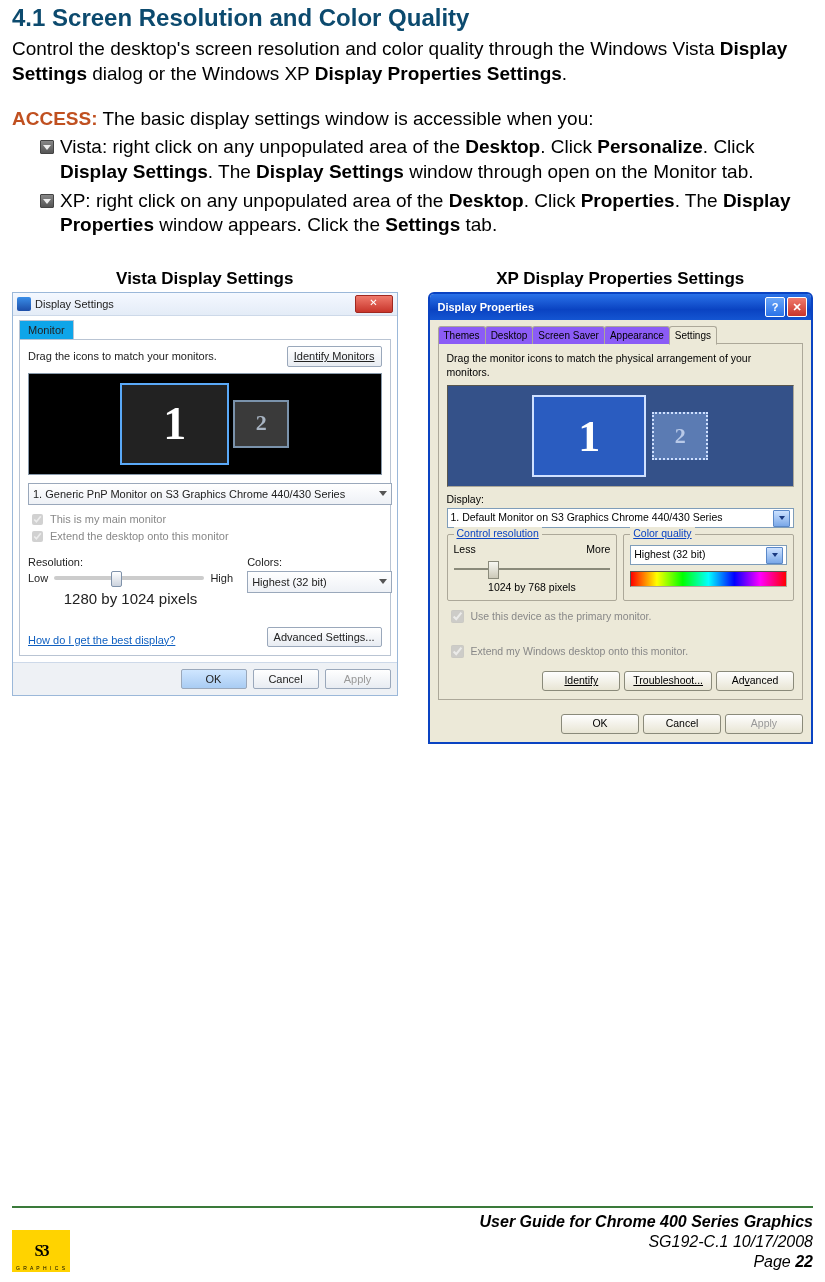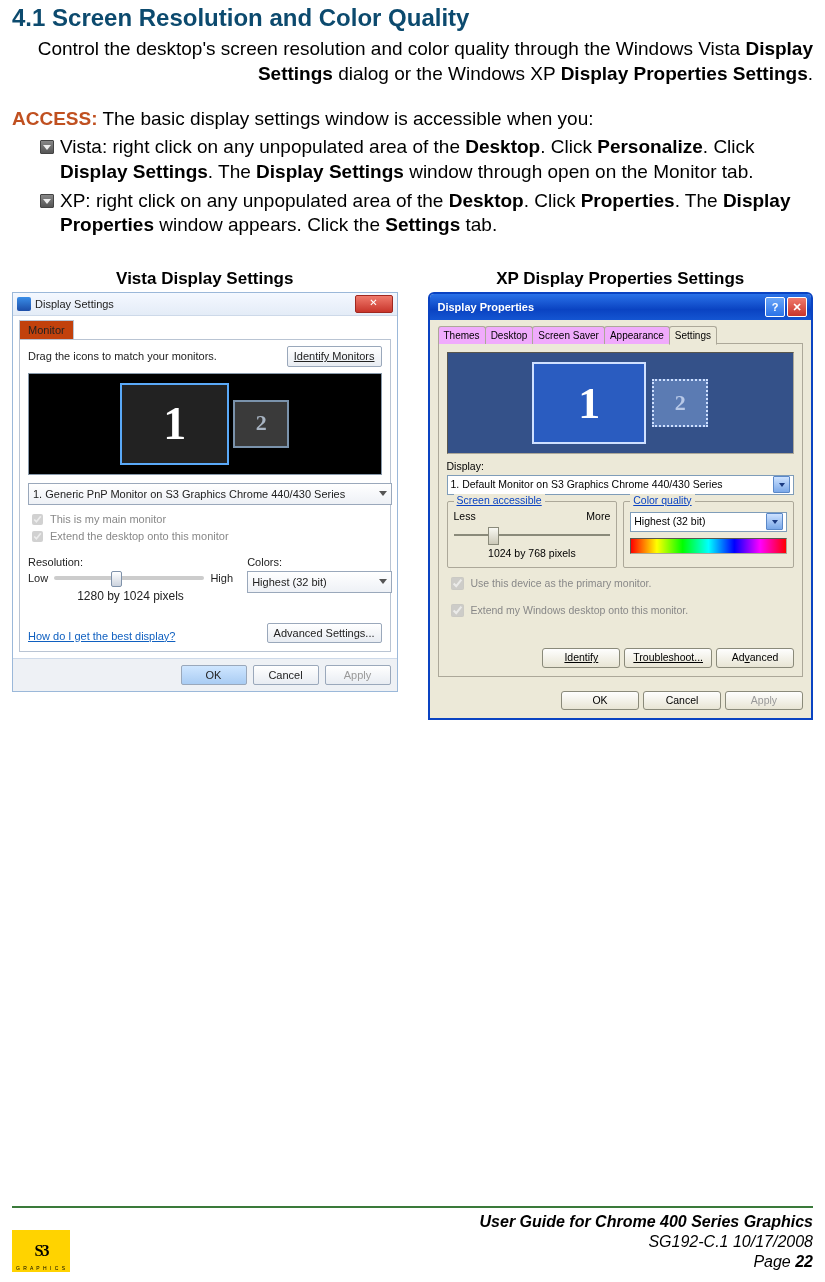--- a/index.html
+++ b/index.html
@@ -16,21 +16,20 @@
   }
   h2.section-heading {
     color: #0c4a6e;
     font-size: 24px;
     font-weight: bold;
     margin: 0 0 4px 0;
     padding-top: 2px;
   }
   .intro-para {
     margin: 0 0 20px 0;
-    text-align: right;
   }
   .access-label {
     color: #c05020;
     font-weight: bold;
   }
   .access-line {
     margin: 0 0 4px 0;
   }
   ul.bullets {
     list-style: none;
@@ -105,21 +104,21 @@
     font-size:10px;
     text-align:center;
     line-height:14px;
   }
   .vista-tabrow { padding: 4px 6px 0 6px; }
   .vista-tab {
     display:inline-block;
     border:1px solid #b9c4d3;
     border-bottom:none;
     padding:2px 8px;
-    background:#c2410c;
+    background:#0ea5e9;
     font-size:11px;
   }
   .vista-panel {
     border:1px solid #b9c4d3;
     margin:0 6px 6px 6px;
     padding:6px 8px 8px 8px;
   }
   .vista-toprow {
     display:flex;justify-content:space-between;align-items:center;margin-bottom:6px;
   }
@@ -168,21 +167,21 @@
   .res-col { width:58%; }
   .col-col { width:38%; }
   .slider-row { display:flex;align-items:center;gap:6px;margin-top:2px;}
   .slider {
     flex:1;height:4px;background:#ccc;position:relative;border-radius:2px;
   }
   .slider .thumb {
     position:absolute;top:-5px;left:38%;width:9px;height:14px;
     background:linear-gradient(#fff,#ccd3de);border:1px solid #7f92aa;border-radius:2px;
   }
-  .res-value { text-align:center;margin-top:4px;font-size:12px;}
+  .res-value { text-align:center;margin-top:4px;font-size:15px;}
   .link { color:#1060c0;text-decoration:underline;font-size:11px;}
   .vista-midrow { display:flex;justify-content:space-between;align-items:end;margin-top:18px;}
   .vista-btnrow {
     display:flex;justify-content:flex-end;gap:6px;
     background:#eef1f5;padding:6px;border-top:1px solid #cdd9e9;
   }
   .vbtn-primary { background:linear-gradient(#cfe6ff,#a9ccf3); }
   .disabled { color:#999; }
 
   
@@ -208,21 +207,21 @@
     display:flex;align-items:center;justify-content:center;font-size:11px;font-weight:bold;
   }
   .xp-help { background:linear-gradient(#6aa6f8,#2a72e8); }
   .xp-close2 { background:linear-gradient(#f07a6c,#c8352b); }
   .xp-body { padding:6px 8px 8px 8px; }
   .xp-tabrow { display:flex;gap:0;margin-bottom:-1px;}
   .xp-tab {
     border:1px solid #aca899;
     border-bottom:none;
     padding:2px 5px;
-    background:#f0abfc;
+    background:#8b5cf6;
     font-size:10px;
     border-radius:3px 3px 0 0;
     margin-right:-1px;
     position:relative;
   }
   .xp-tab.active {
     background:#ece9d8;
     z-index:2;
     border-bottom:1px solid #ece9d8;
     margin-bottom:-1px;
@@ -277,21 +276,21 @@
     position:absolute;top:2px;left:22%;width:9px;height:16px;
     background:linear-gradient(#f8f8f2,#ccc9b8);border:1px solid #8a8a7a;
   }
   .xp-res-val { text-align:center;font-size:10.5px;}
   .spectrum {
     height:14px;margin-top:4px;
     background:linear-gradient(to right,#f00,#ff0,#0f0,#0ff,#00f,#f0f,#f00);
     border:1px inset #aca899;
   }
   .xp-chk { color:#888;display:flex;align-items:center;gap:4px;font-size:10.5px;margin-top:6px;}
-  .xp-midbtns { display:flex;justify-content:flex-end;gap:4px;margin-top:28px;}
+  .xp-midbtns { display:flex;justify-content:flex-end;gap:4px;margin-top:10px;}
   .xp-btn2 {
     border:1px solid #8a8a7a;background:linear-gradient(#fefefe,#e8e5d4);
     padding:2px 8px;font-size:10.5px;border-radius:3px;min-width:60px;text-align:center;
   }
   .xp-btnrow { display:flex;justify-content:flex-end;gap:4px;padding:6px 8px 8px 8px;}
   .xp-under { text-decoration:underline; }
 
   
   .footer {
     position: absolute;
@@ -431,34 +430,35 @@
         </div>
         <div class="xp-body">
           <div class="xp-tabrow">
             <span class="xp-tab">Themes</span>
             <span class="xp-tab">Desktop</span>
             <span class="xp-tab">Screen Saver</span>
             <span class="xp-tab">Appearance</span>
             <span class="xp-tab active">Settings</span>
           </div>
           <div class="xp-panel">
+            <div class="xp-instruct">Drag the monitor icons to match the physical arrangement of your monitors.</div>
             <div class="xp-monitor-area">
               <div class="xp-mon-primary">1</div>
               <div class="xp-mon-secondary">2</div>
             </div>
             <div class="xp-label">Display:</div>
             <div class="xp-dd">
               <span>1. Default Monitor on S3 Graphics Chrome 440/430 Series</span>
               <span class="dd-btn">
                   <span class="tri"></span>
                 </span>
             </div>
             <div class="xp-groups">
               <div class="xp-group">
-                <div class="xp-group-title"><span class="xp-under">Screen accessible</span></div>
+                <div class="xp-group-title"><span class="xp-under">Control resolution</span></div>
                 <div class="xp-slider-row">
                   <span>Less</span>
                   <span>More</span>
                 </div>
                 <div class="xp-slider">
                   <div class="track"></div>
                   <div class="thumb"></div>
                 </div>
                 <div class="xp-res-val">1024 by 768 pixels</div>
               </div>
@@ -470,21 +470,21 @@
                       <span class="tri"></span>
                     </span>
                 </div>
                 <div class="spectrum"></div>
               </div>
             </div>
             <label class="xp-chk">
               <input type="checkbox" checked="" disabled="" style="">
               <span>Use this device as the primary monitor.</span>
             </label>
-            <label class="xp-chk" style="margin-top:8px">
+            <label class="xp-chk" style="margin-top:16px">
               <input type="checkbox" checked="" disabled="" style="">
               <span>Extend my Windows desktop onto this monitor.</span>
             </label>
             <div class="xp-midbtns">
               <span class="xp-btn2"><span class="xp-under">Identify</span></span>
               <span class="xp-btn2"><span class="xp-under">Troubleshoot...</span></span>
               <span class="xp-btn2">Ad<span class="xp-under">v</span>anced</span>
             </div>
           </div>
         </div>

